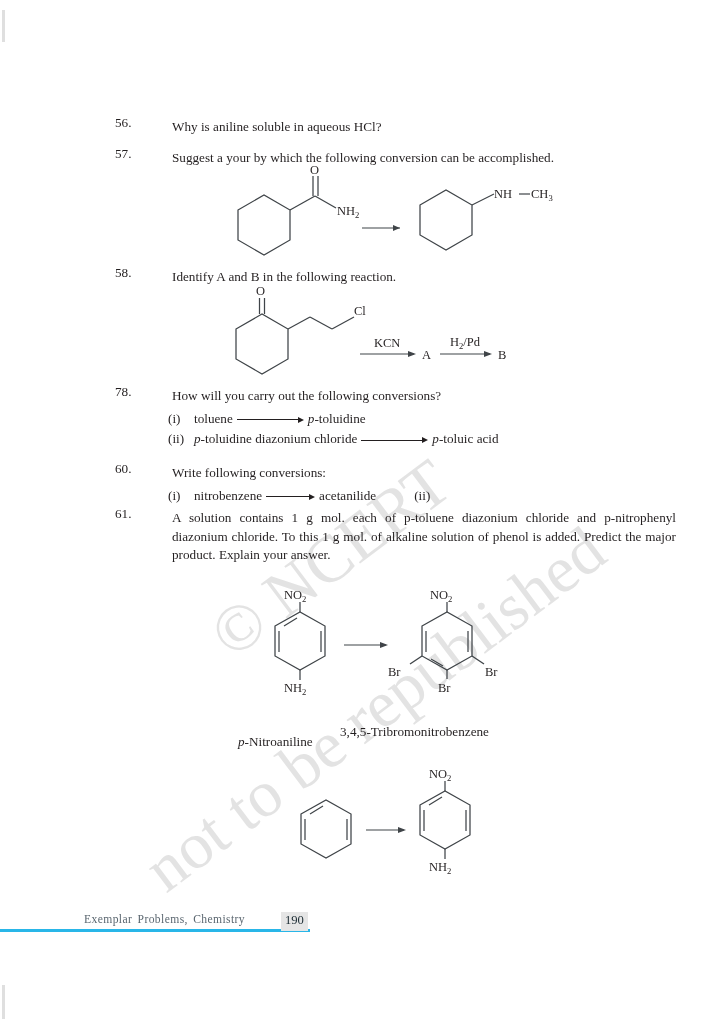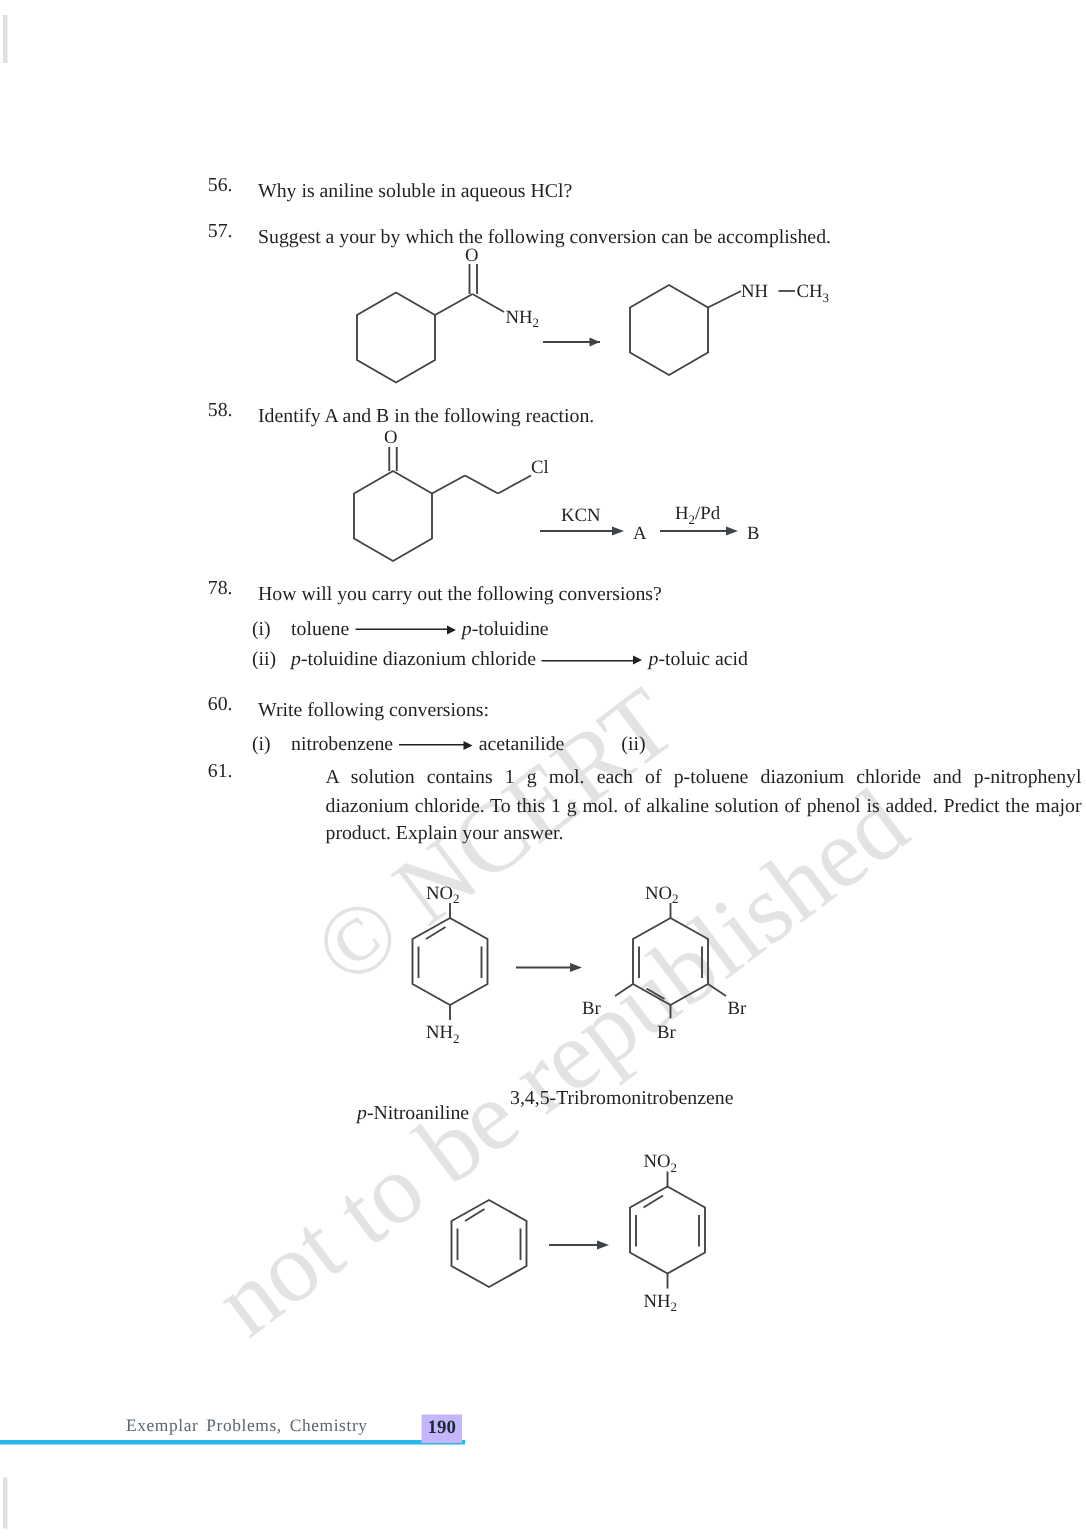--- a/index.html
+++ b/index.html
@@ -25,21 +25,21 @@
     color:#e3e3e3;
     font-family:"Liberation Serif","DejaVu Serif",serif;
     font-size:66px;
     white-space:nowrap;
     transform-origin:left top;
   }
   .wm-1{left:196px;top:612px;transform:rotate(-37deg);}
   .wm-2{left:130px;top:846px;transform:rotate(-37deg);}
 
   .q{position:absolute;display:flex;font-size:13.2px;line-height:1.42;}
-  .q-num{width:40px;flex:none;text-align:right;padding-right:13px;}
+  .q-num{width:40px;flex:none;text-align:left;padding-right:13px;}
   .q-body{width:494px;}
   .q-body p{margin:4px;}
   .sub{display:flex;margin-top:2px;}
   .sub-mark{width:26px;flex:none;}
   .ital{font-style:italic;}
 
   
   .rxn{display:inline-flex;align-items:center;vertical-align:middle;margin:0 4px;}
   .rxn i{display:block;height:1px;background:#231f20;}
   .rxn b{
@@ -56,29 +56,29 @@
   .lbl{
     font-family:"Liberation Serif","DejaVu Serif",serif;
     font-size:12.5px;fill:#231f20;
   }
   .lbl-sub{font-size:8.6px;}
   .cap{
     position:absolute;font-size:13.2px;white-space:nowrap;
   }
 
   
-  .footer{position:absolute;left:0;top:944px;width:636px;height:22px;}
+  .footer{position:absolute;left:0;top:913px;width:636px;height:22px;}
   .footer-rule{position:absolute;left:0;top:16px;width:310px;height:2.5px;background:#29b6e8;}
   .footer-text{
     position:absolute;left:84px;top:0px;font-size:11.6px;color:#5b6770;
     letter-spacing:.4px;word-spacing:2px;
   }
   .footer-page{
-    position:absolute;left:281px;top:-1px;background:#c4b5fd;color:#1b2b33;
-    font-size:12.6px;font-weight:bold;padding:1px 4px 2px 4px;line-height:1.25;
+    position:absolute;left:281px;top:-1px;background:#e5e5e5;color:#1b2b33;
+    font-size:12.6px;font-weight:normal;padding:1px 4px 2px 4px;line-height:1.25;
   }
 </style>
 </head>
 <body>
 
 <div class="page">
 
   <div class="scan-mark top"></div>
   <div class="scan-mark bottom"></div>
 
@@ -211,21 +211,21 @@
               <i></i>
               <b></b>
             </span><span>acetanilide</span>
         </span>
         <span style="width:38px;flex:none;"></span>
         <span class="sub-mark" style="width:30px;">(ii)</span>
       </div>
     </div>
   </div>
 
-  <div class="q" style="left:115px;top:505px;gap:45px;">
+  <div class="q" style="left:115px;top:505px;">
     <div class="q-num">61.</div>
     <div class="q-body" style="width:512px;text-align:justify;">
       <p>A solution contains 1 g mol. each of p-toluene diazonium chloride and p-nitrophenyl diazonium chloride. To this 1 g mol. of alkaline solution of phenol is added. Predict the major product. Explain your answer.</p>
     </div>
   </div>
 
 
   <div class="fig" style="left:262px;top:600px;">
     <svg width="250" height="105" viewBox="0 0 250 105">
 

